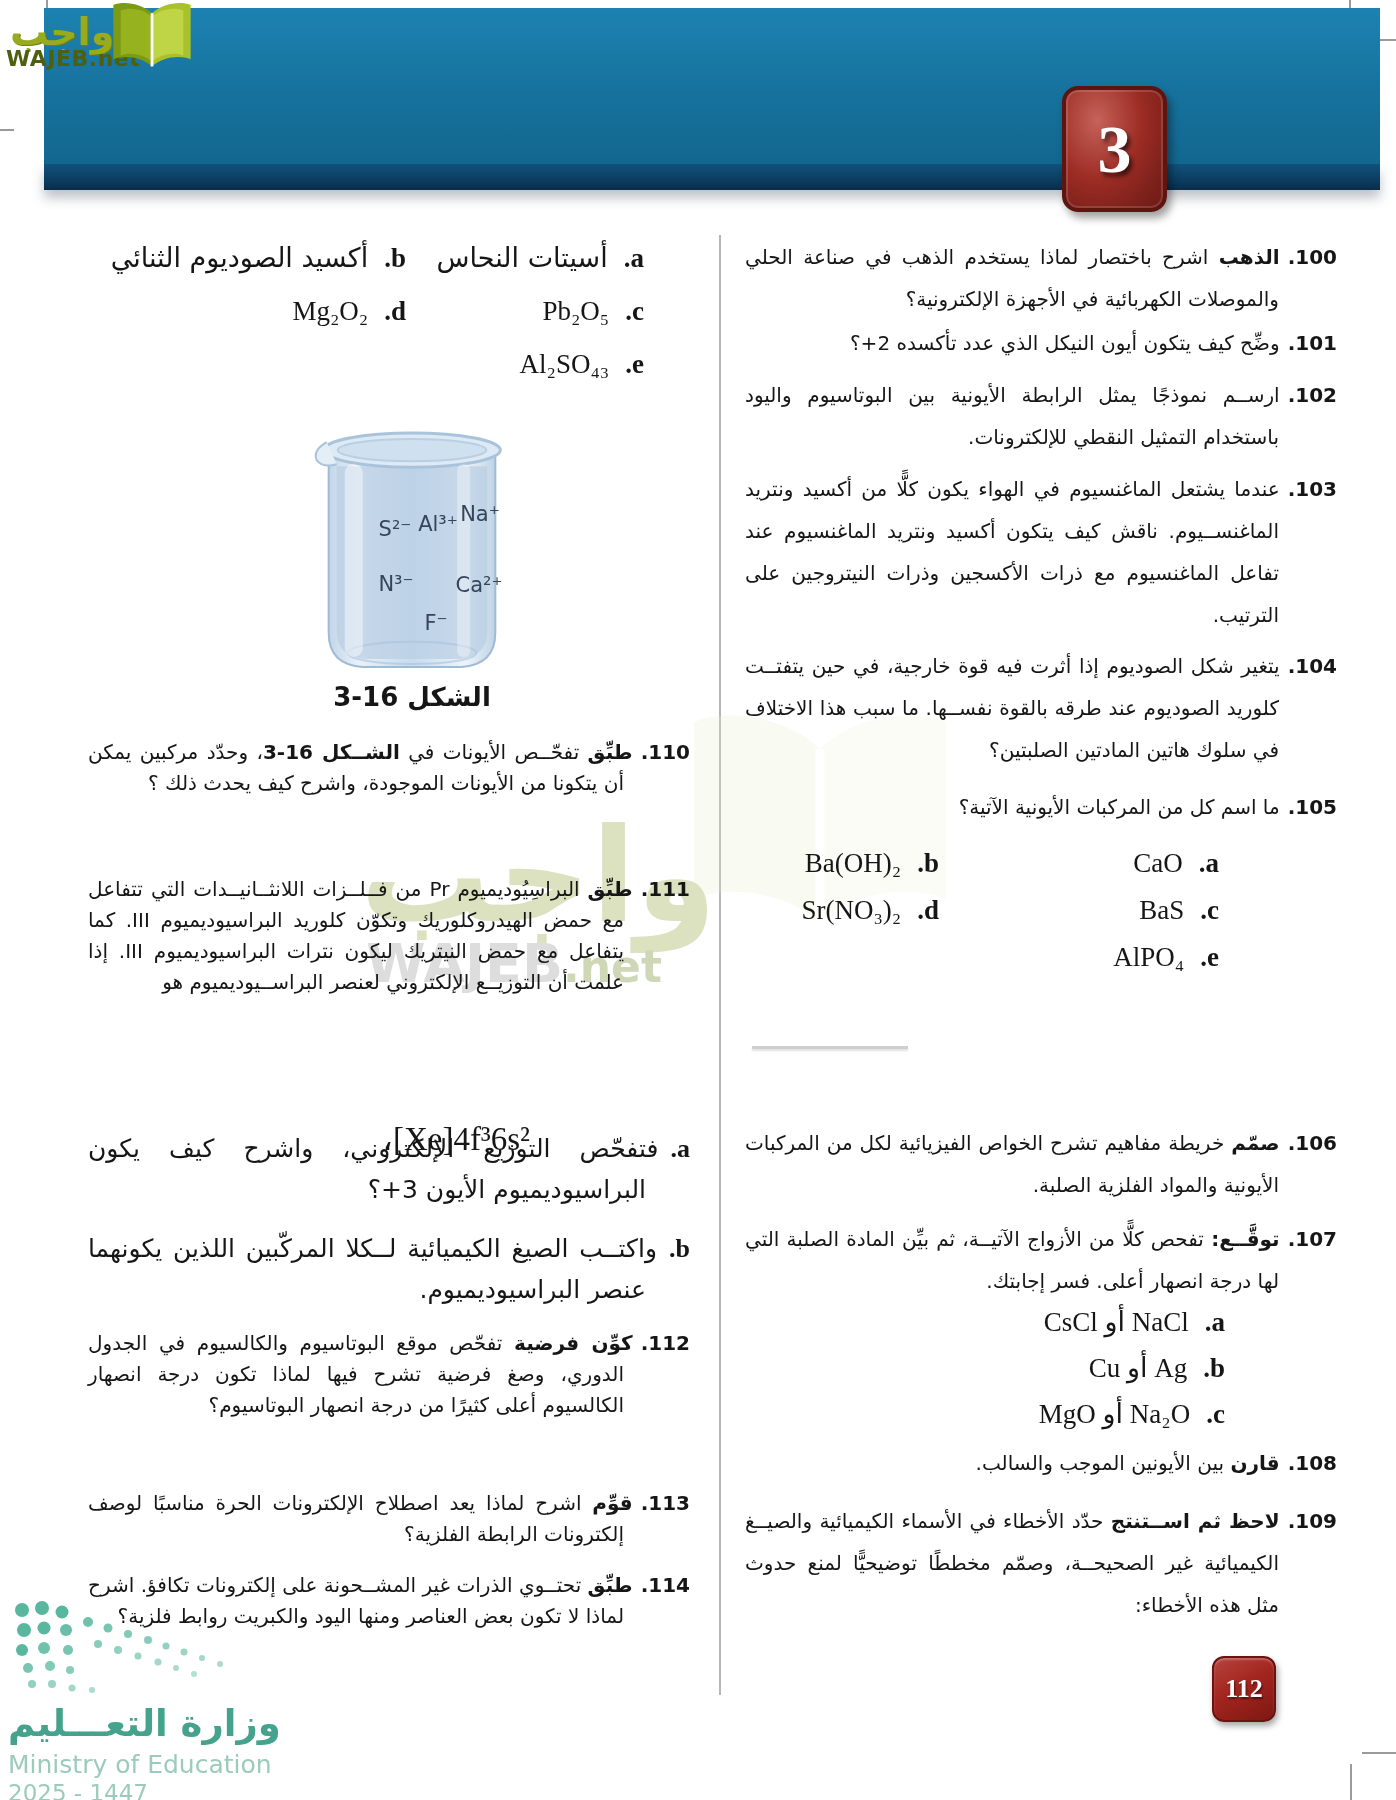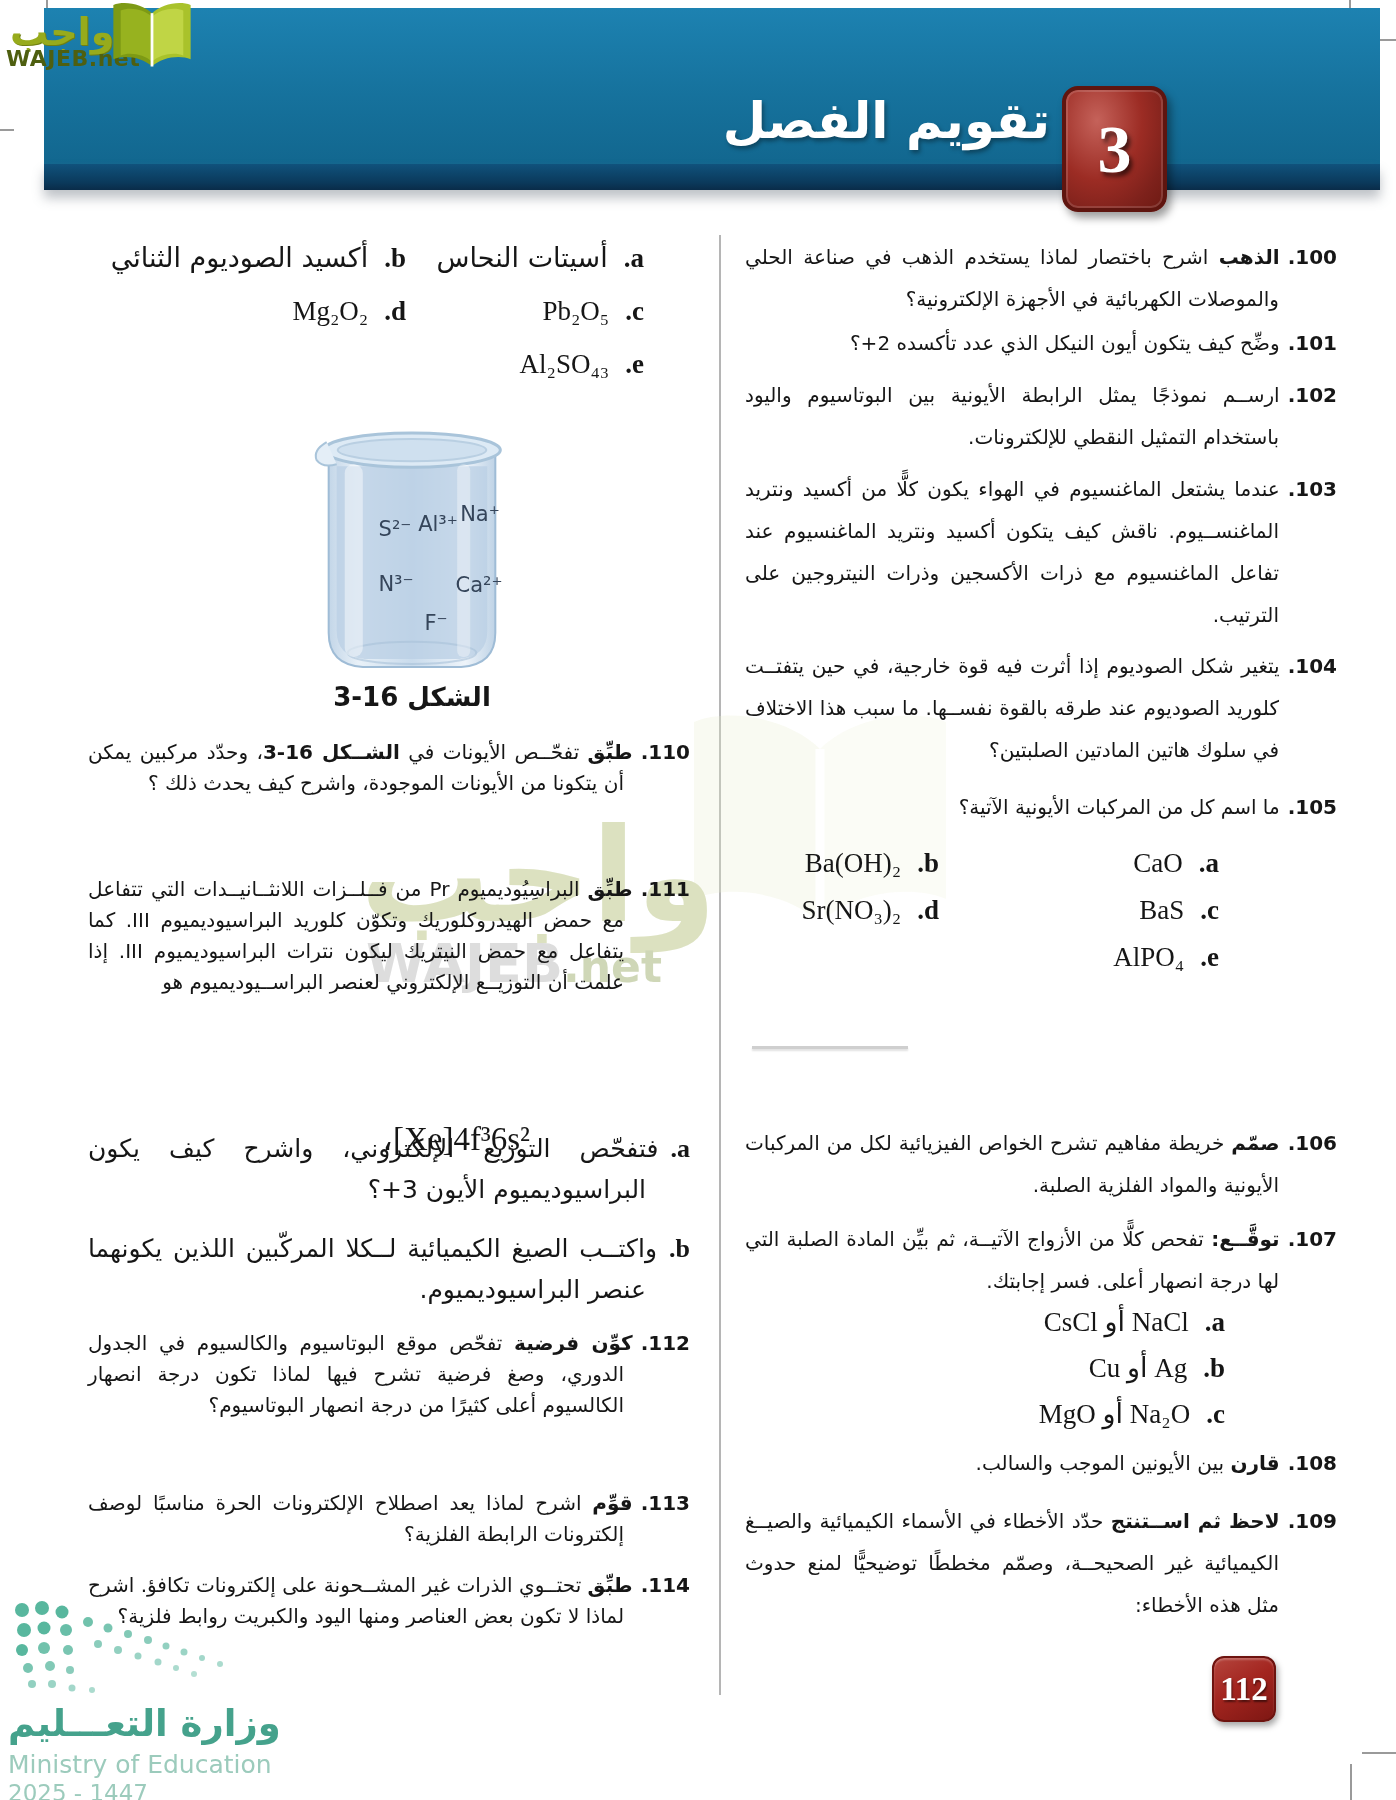--- a/index.html
+++ b/index.html
@@ -85,38 +85,37 @@
   
   #ministry{position:absolute;left:8px;top:1598px;width:420px;direction:ltr;}
   #ministry .name{position:absolute;left:0;top:104px;font-size:37px;font-weight:700;color:var(--ministry-green);direction:rtl;width:330px;text-align:left;}
   #ministry .en{position:absolute;left:0;top:152px;font-size:25px;color:var(--ministry-light);}
   #ministry .yr{position:absolute;left:0;top:182px;font-size:23px;color:var(--ministry-light);}
   
   #page-badge{position:absolute;left:1212px;top:1656px;width:60px;height:62px;border-radius:12px;
      background:linear-gradient(150deg,#b5453d 0%,var(--page-badge-red) 45%,#7e1713 100%);
      border:2px solid #6d130f;box-shadow:2px 4px 6px rgba(0,0,0,.35), inset 0 2px 2px rgba(255,255,255,.25);
      display:flex;align-items:center;justify-content:center;}
-  #page-badge span{font-family:"Liberation Serif","DejaVu Serif",serif;font-weight:700;font-size:33px;color:#fff;
+  #page-badge span{font-family:"Liberation Serif","DejaVu Serif",serif;font-weight:700;font-size:26px;color:#fff;
      text-shadow:1px 2px 2px rgba(0,0,0,.5);}
 </style>
 </head>
 <body>
 
 <div id="page">
 
   <div class="crop" style="left:46px;top:0;width:2px;height:44px;"></div>
   <div class="crop" style="left:0;top:129px;width:14px;height:2px;"></div>
   <div class="crop" style="left:1349px;top:0;width:2px;height:80px;"></div>
   <div class="crop" style="left:1366px;top:39px;width:30px;height:2px;"></div>
   <div class="crop" style="left:1362px;top:1752px;width:34px;height:2px;"></div>
   <div class="crop" style="left:1350px;top:1764px;width:2px;height:36px;"></div>
 
   <div id="band"></div>
   <div id="band-edge"></div>
-  <div id="page-title">تقويم الفصل</div>
   <div id="chapter-badge">
     <span>3</span>
   </div>
 
   <div id="wajeb">
     <div class="ar">واجب</div>
     <div class="net">WAJEB.net</div>
     <svg width="92" height="72" viewBox="0 0 100 78">
       <path d="M50,12 C40,2 20,-2 8,3 L8,62 C20,57 40,60 50,70 Z" fill="#7d9a15"></path>
       <path d="M50,12 C60,2 80,-2 92,3 L92,62 C80,57 60,60 50,70 Z" fill="#a9c22b"></path>

